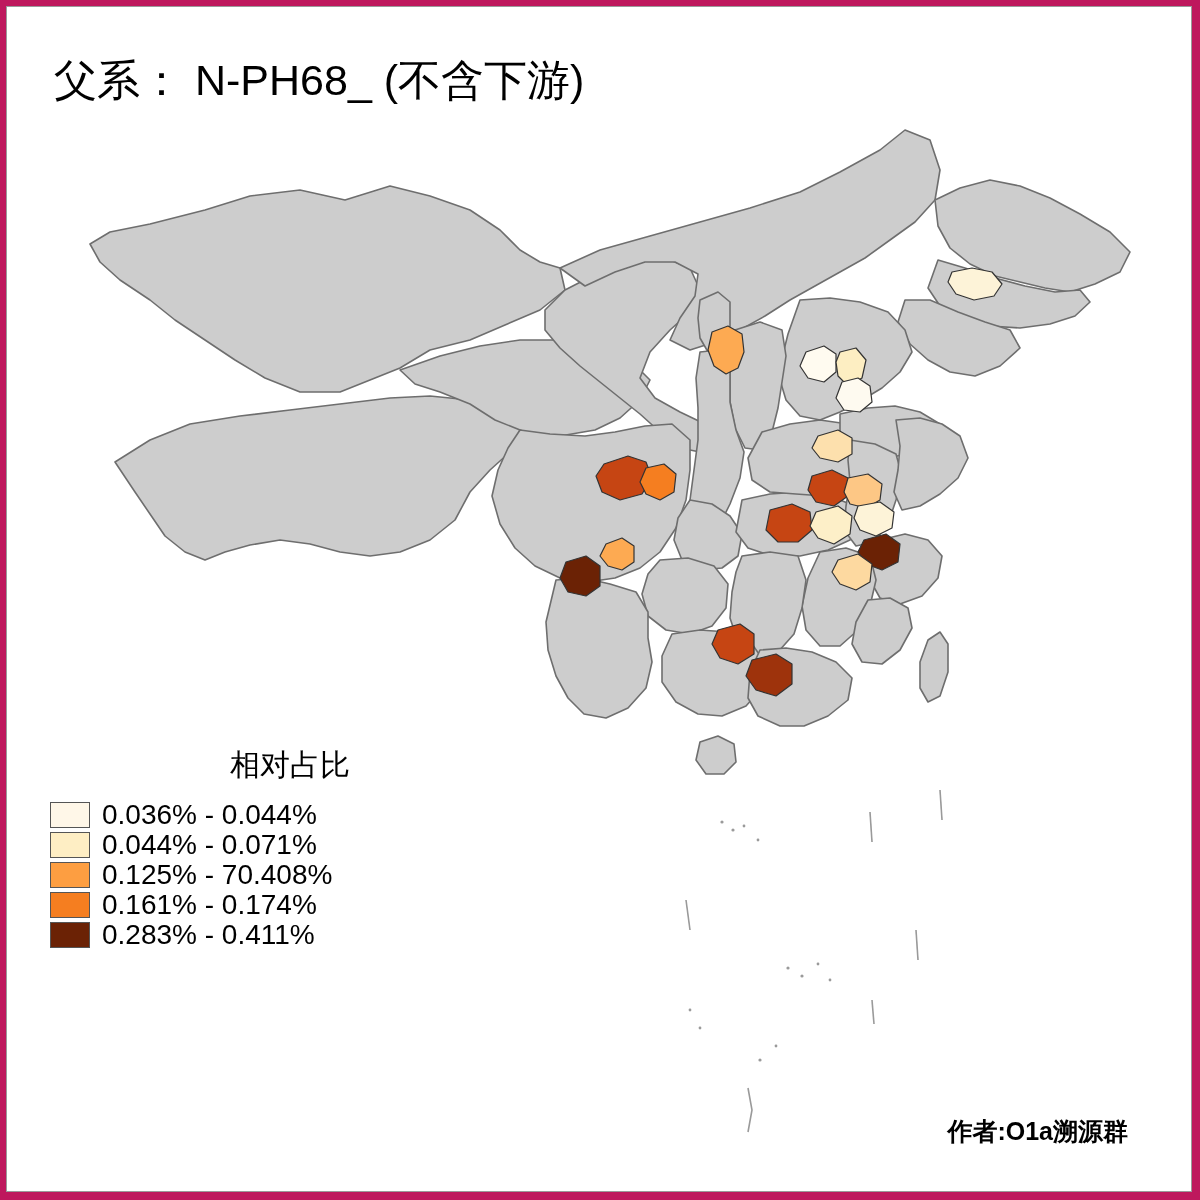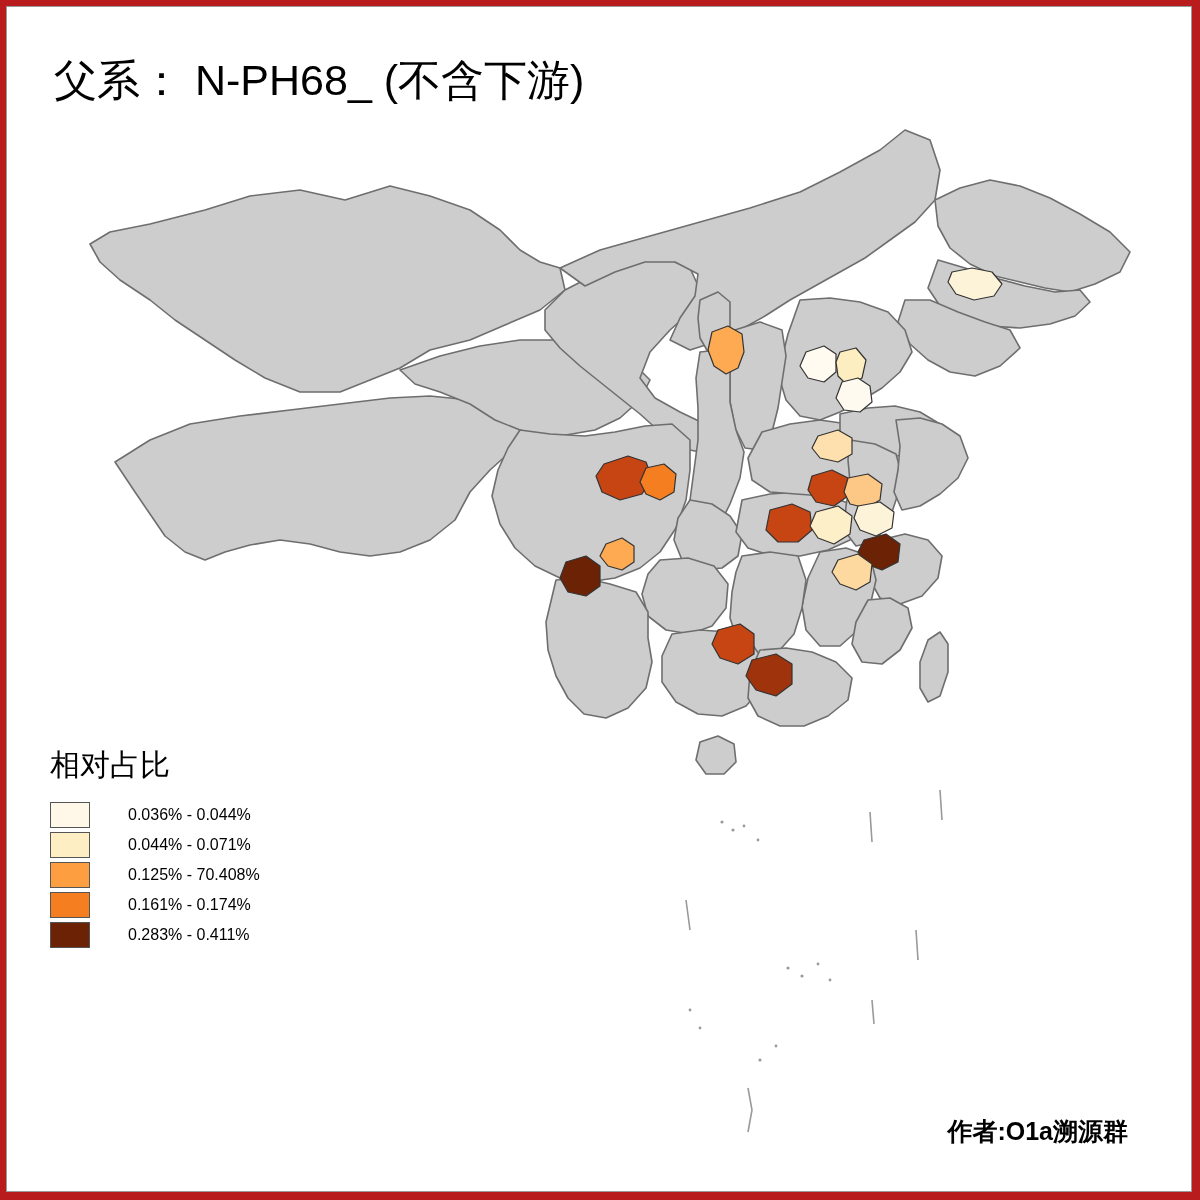--- a/index.html
+++ b/index.html
@@ -7,21 +7,21 @@
     padding: 0;
     background: #ffffff;
   }
   body {
     font-family: "Liberation Sans", sans-serif;
   }
   #page {
     position: relative;
     width: 1200px;
     height: 1200px;
-    background: #b91c1c;
+    background: #be185d;
     overflow: hidden;
   }
   #frame {
     position: absolute;
     left: 6px;
     top: 6px;
     width: 1186px;
     height: 1186px;
     border: 1px solid #9a9a9a;
     box-sizing: border-box;
@@ -48,40 +48,40 @@
     position: absolute;
     left: 50px;
     top: 745px;
     width: 300px;
   }
   #legend-title {
     font-size: 30px;
     color: #000000;
     margin-bottom: 14px;
     font-family: "Liberation Sans", sans-serif;
+    text-align: right;
   }
   .legend-row {
     display: flex;
     align-items: center;
     height: 30px;
   }
   .legend-swatch {
     width: 40px;
     height: 26px;
     border: 1px solid #555555;
     box-sizing: border-box;
     margin-right: 12px;
     flex: 0 0 auto;
   }
   .legend-label {
-    font-size: 16px;
+    font-size: 28px;
     color: #000000;
     white-space: nowrap;
     font-family: "Liberation Sans", sans-serif;
-    margin-left: 26px;
   }
   #credit {
     position: absolute;
     right: 72px;
     bottom: 52px;
     font-size: 25px;
     color: #000000;
     white-space: nowrap;
     font-family: "Liberation Sans", sans-serif;
     font-weight: bold;

